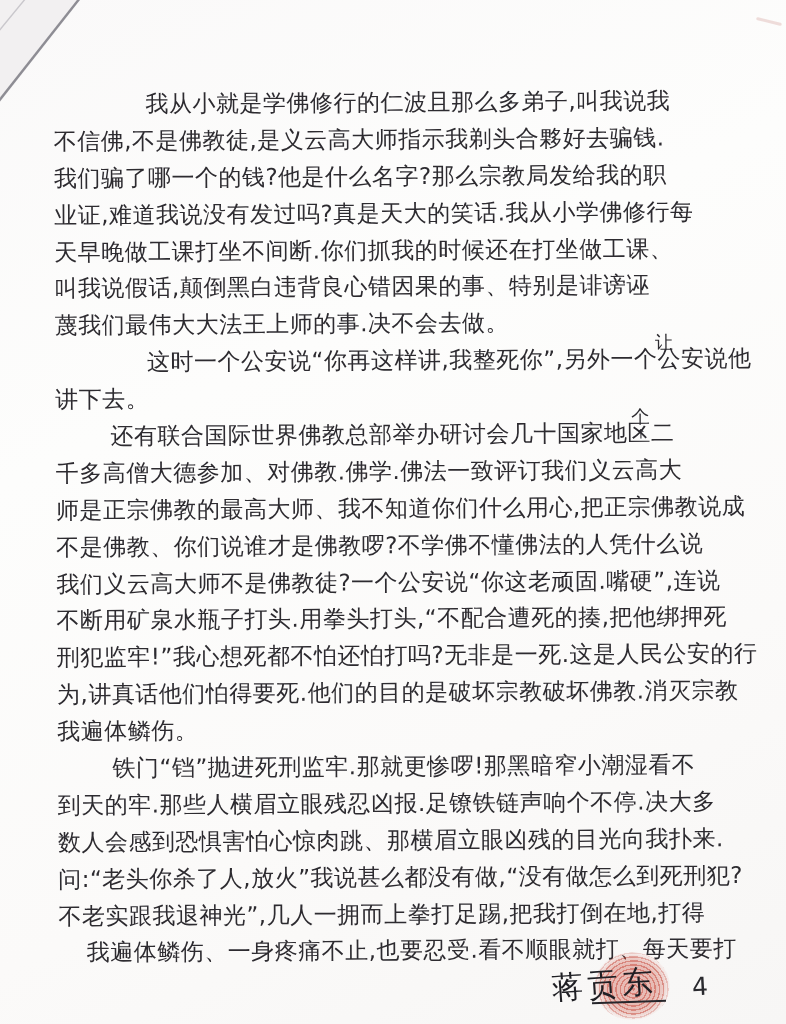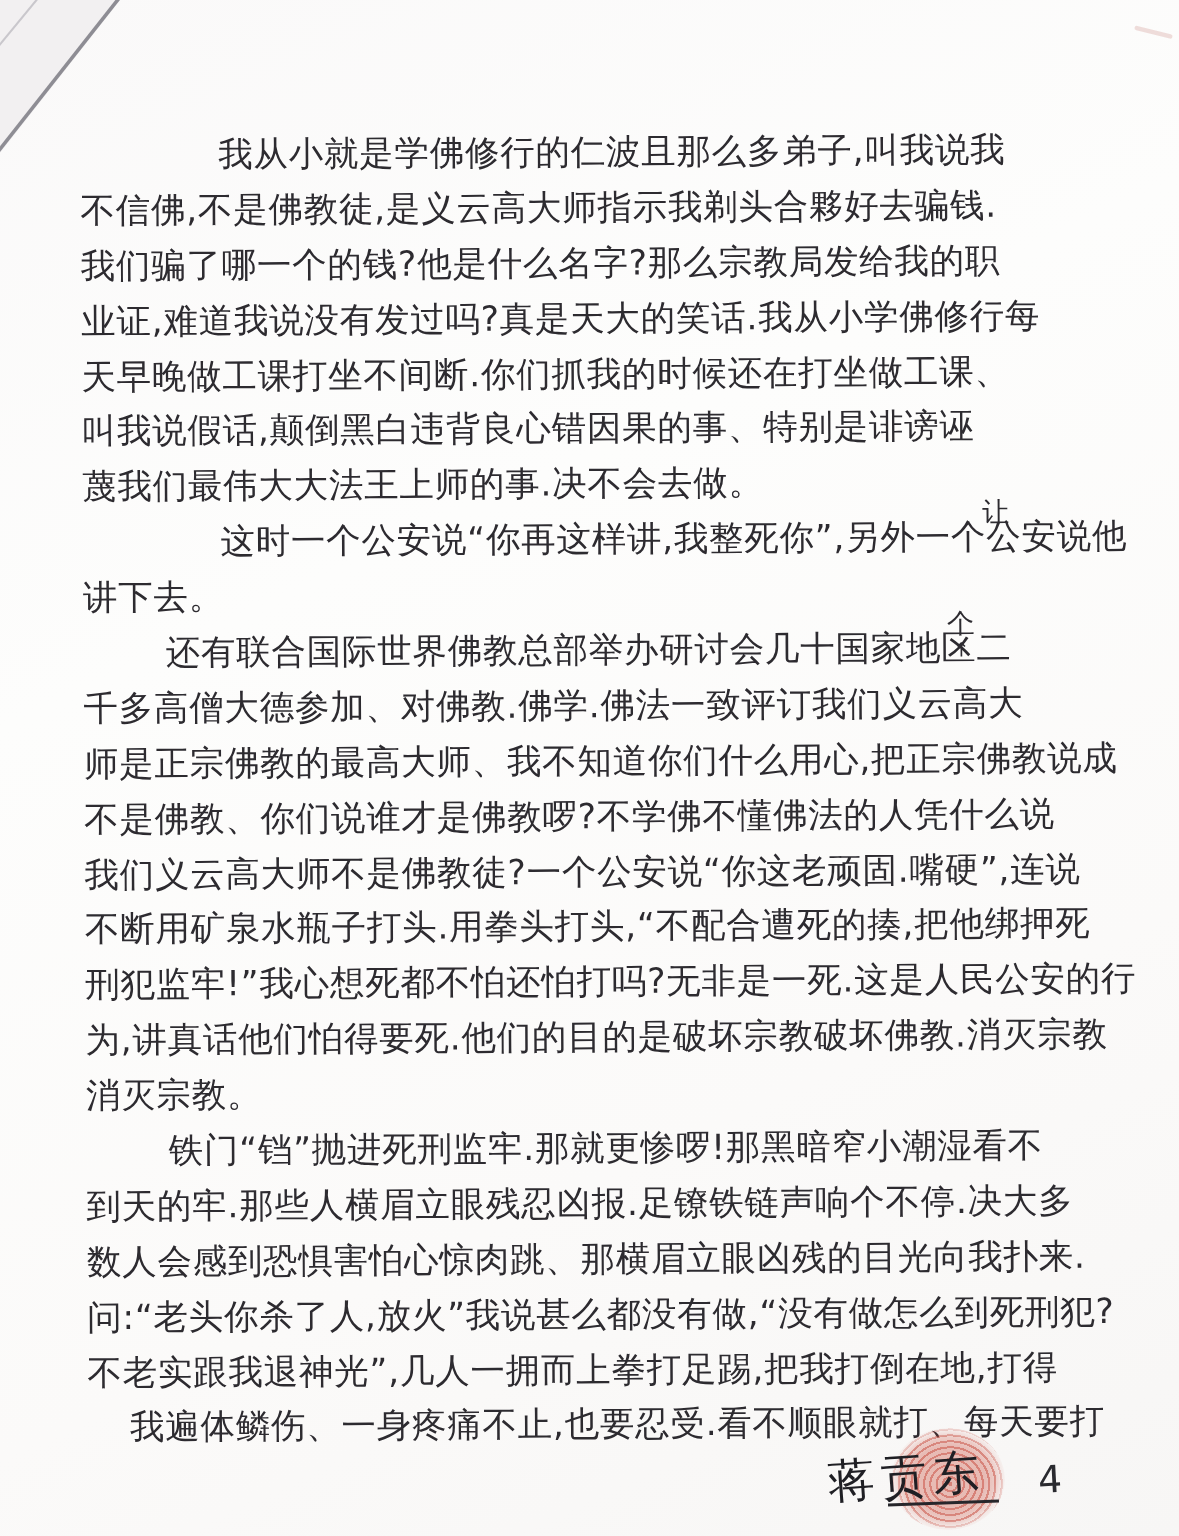--- a/index.html
+++ b/index.html
@@ -82,21 +82,21 @@
       <span class="insert insert-10">个</span>
       <span class="caret">↑</span>
     </div>
     <div class="line"><span class="ltext">千多高僧大德参加、对佛教.佛学.佛法一致评订我们义云高大</span></div>
     <div class="line"><span class="ltext">师是正宗佛教的最高大师、我不知道你们什么用心,把正宗佛教说成</span></div>
     <div class="line"><span class="ltext">不是佛教、你们说谁才是佛教啰?不学佛不懂佛法的人凭什么说</span></div>
     <div class="line"><span class="ltext">我们义云高大师不是佛教徒?一个公安说“你这老顽固.嘴硬”,连说</span></div>
     <div class="line"><span class="ltext">不断用矿泉水瓶子打头.用拳头打头,“不配合遭死的揍,把他绑押死</span></div>
     <div class="line"><span class="ltext">刑犯监牢!”我心想死都不怕还怕打吗?无非是一死.这是人民公安的行</span></div>
     <div class="line"><span class="ltext">为,讲真话他们怕得要死.他们的目的是破坏宗教破坏佛教.消灭宗教</span></div>
-    <div class="line"><span class="ltext">消灭宗教。</span></div>
+    <div class="line"><span class="ltext">我遍体鳞伤。</span></div>
     <div class="line ind-b"><span class="ltext">铁门“铛”抛进死刑监牢.那就更惨啰!那黑暗窄小潮湿看不</span></div>
     <div class="line"><span class="ltext">到天的牢.那些人横眉立眼残忍凶报.足镣铁链声响个不停.决大多</span></div>
     <div class="line"><span class="ltext">数人会感到恐惧害怕心惊肉跳、那横眉立眼凶残的目光向我扑来.</span></div>
     <div class="line"><span class="ltext">问:“老头你杀了人,放火”我说甚么都没有做,“没有做怎么到死刑犯?</span></div>
     <div class="line"><span class="ltext">不老实跟我退神光”,几人一拥而上拳打足踢,把我打倒在地,打得</span></div>
     <div class="line ind-c"><span class="ltext">我遍体鳞伤、一身疼痛不止,也要忍受.看不顺眼就打、每天要打</span></div>
   </div>
 
   <div class="fingerprint"></div>
   <div class="signature">蒋贡东</div>

